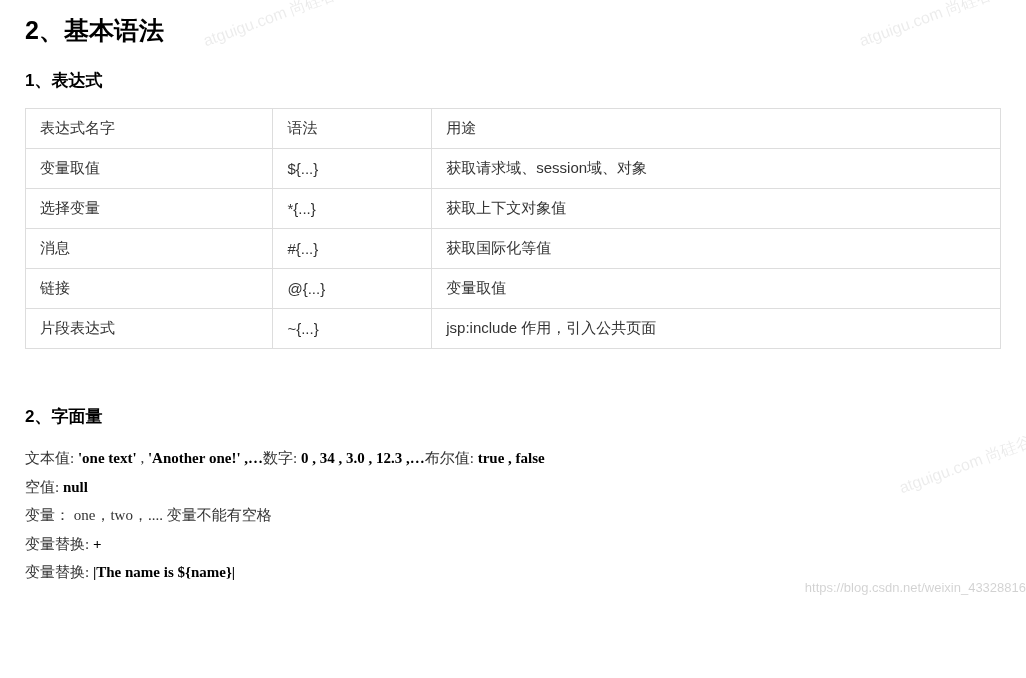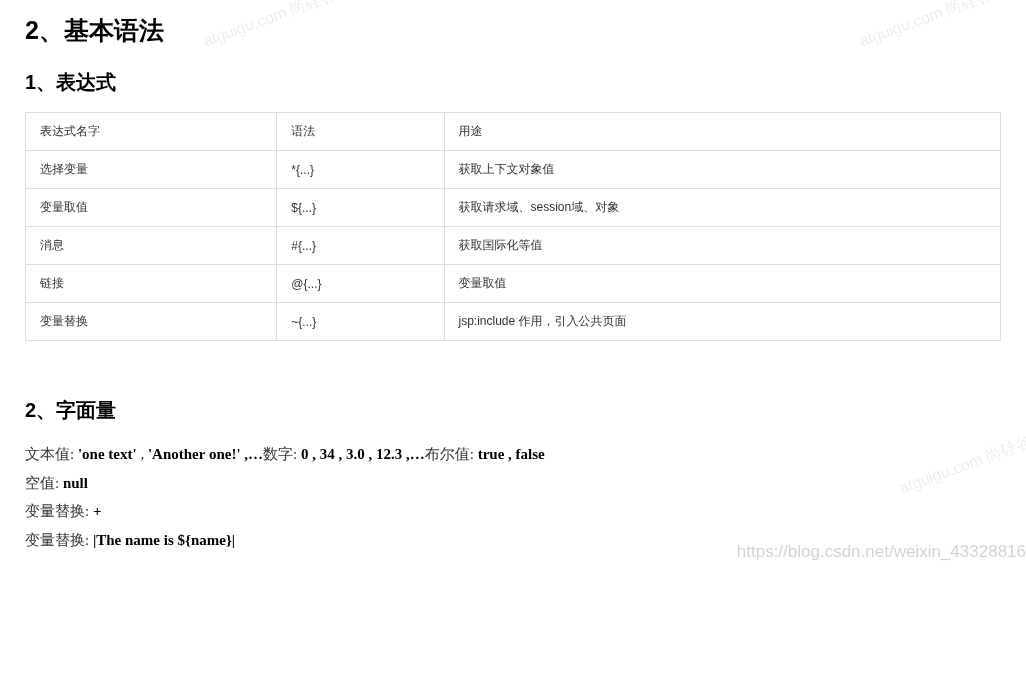--- a/index.html
+++ b/index.html
@@ -26,49 +26,49 @@
       white-space: nowrap;
     }
     .wm1 { top: 8px; left: 200px; }
     .wm2 { top: 8px; right: 30px; }
     .wm3 { top: 455px; right: -10px; }
     .wm-bottom {
       position: absolute;
       bottom: 2px;
       right: 0px;
       color: rgba(0,0,0,0.18);
-      font-size: 17px;
+      font-size: 13px;
       pointer-events: none;
     }
     h2 {
       font-size: 25px;
       font-weight: bold;
       margin-bottom: 18px;
       margin-top: 4px;
       color: #000;
     }
     h3 {
-      font-size: 20px;
+      font-size: 17px;
       font-weight: bold;
       margin-bottom: 16px;
       margin-top: 22px;
       color: #000;
     }
     table {
       border-collapse: collapse;
       width: 100%;
       margin-bottom: 30px;
     }
     th, td {
       border: 1px solid #ddd;
       padding: 10px 14px;
       text-align: left;
       font-weight: normal;
       color: #333;
-      font-size: 12px;
+      font-size: 15px;
     }
     table th {
       font-weight: normal;
     }
     .para {
       line-height: 1.9;
       font-size: 15px;
       color: #333;
       font-family: Liberation Serif, serif;
     }
@@ -95,55 +95,56 @@
 <table>
   <thead>
     <tr>
       <th>表达式名字</th>
       <th>语法</th>
       <th>用途</th>
     </tr>
   </thead>
   <tbody>
     <tr>
+      <td>变量取值</td>
+      <td>${...}</td>
+      <td>获取请求域、session域、对象</td>
+    </tr>
+    <tr>
       <td>选择变量</td>
       <td>*{...}</td>
       <td>获取上下文对象值</td>
-    </tr>
-    <tr>
-      <td>变量取值</td>
-      <td>${...}</td>
-      <td>获取请求域、session域、对象</td>
     </tr>
     <tr>
       <td>消息</td>
       <td>#{...}</td>
       <td>获取国际化等值</td>
     </tr>
     <tr>
       <td>链接</td>
       <td>@{...}</td>
       <td>变量取值</td>
     </tr>
     <tr>
-      <td>变量替换</td>
+      <td>片段表达式</td>
       <td>~{...}</td>
       <td>jsp:include 作用，引入公共页面</td>
     </tr>
   </tbody>
 </table>
 
 <div class="section2">
   <h3>2、字面量</h3>
   <p class="para">
     <span>文本值: </span><strong>'one text'</strong><span> , </span><strong>'Another one!' ,…</strong><span>数字: </span><strong>0 , 34 , 3.0 , 12.3 ,…</strong><span>布尔值: </span><strong>true , false</strong>
   </p>
   <p class="para">
     <span>空值: </span><strong>null</strong>
   </p>
+  <p class="para">变量：  one，two，.... 变量不能有空格</p>
 
   <p class="para">
     <span>变量替换: </span><strong>+</strong>
   </p>
   <p class="para">
     <span>变量替换: </span><strong>|The name is ${name}|</strong>
   </p>
 </div>
 
 </body></html>

